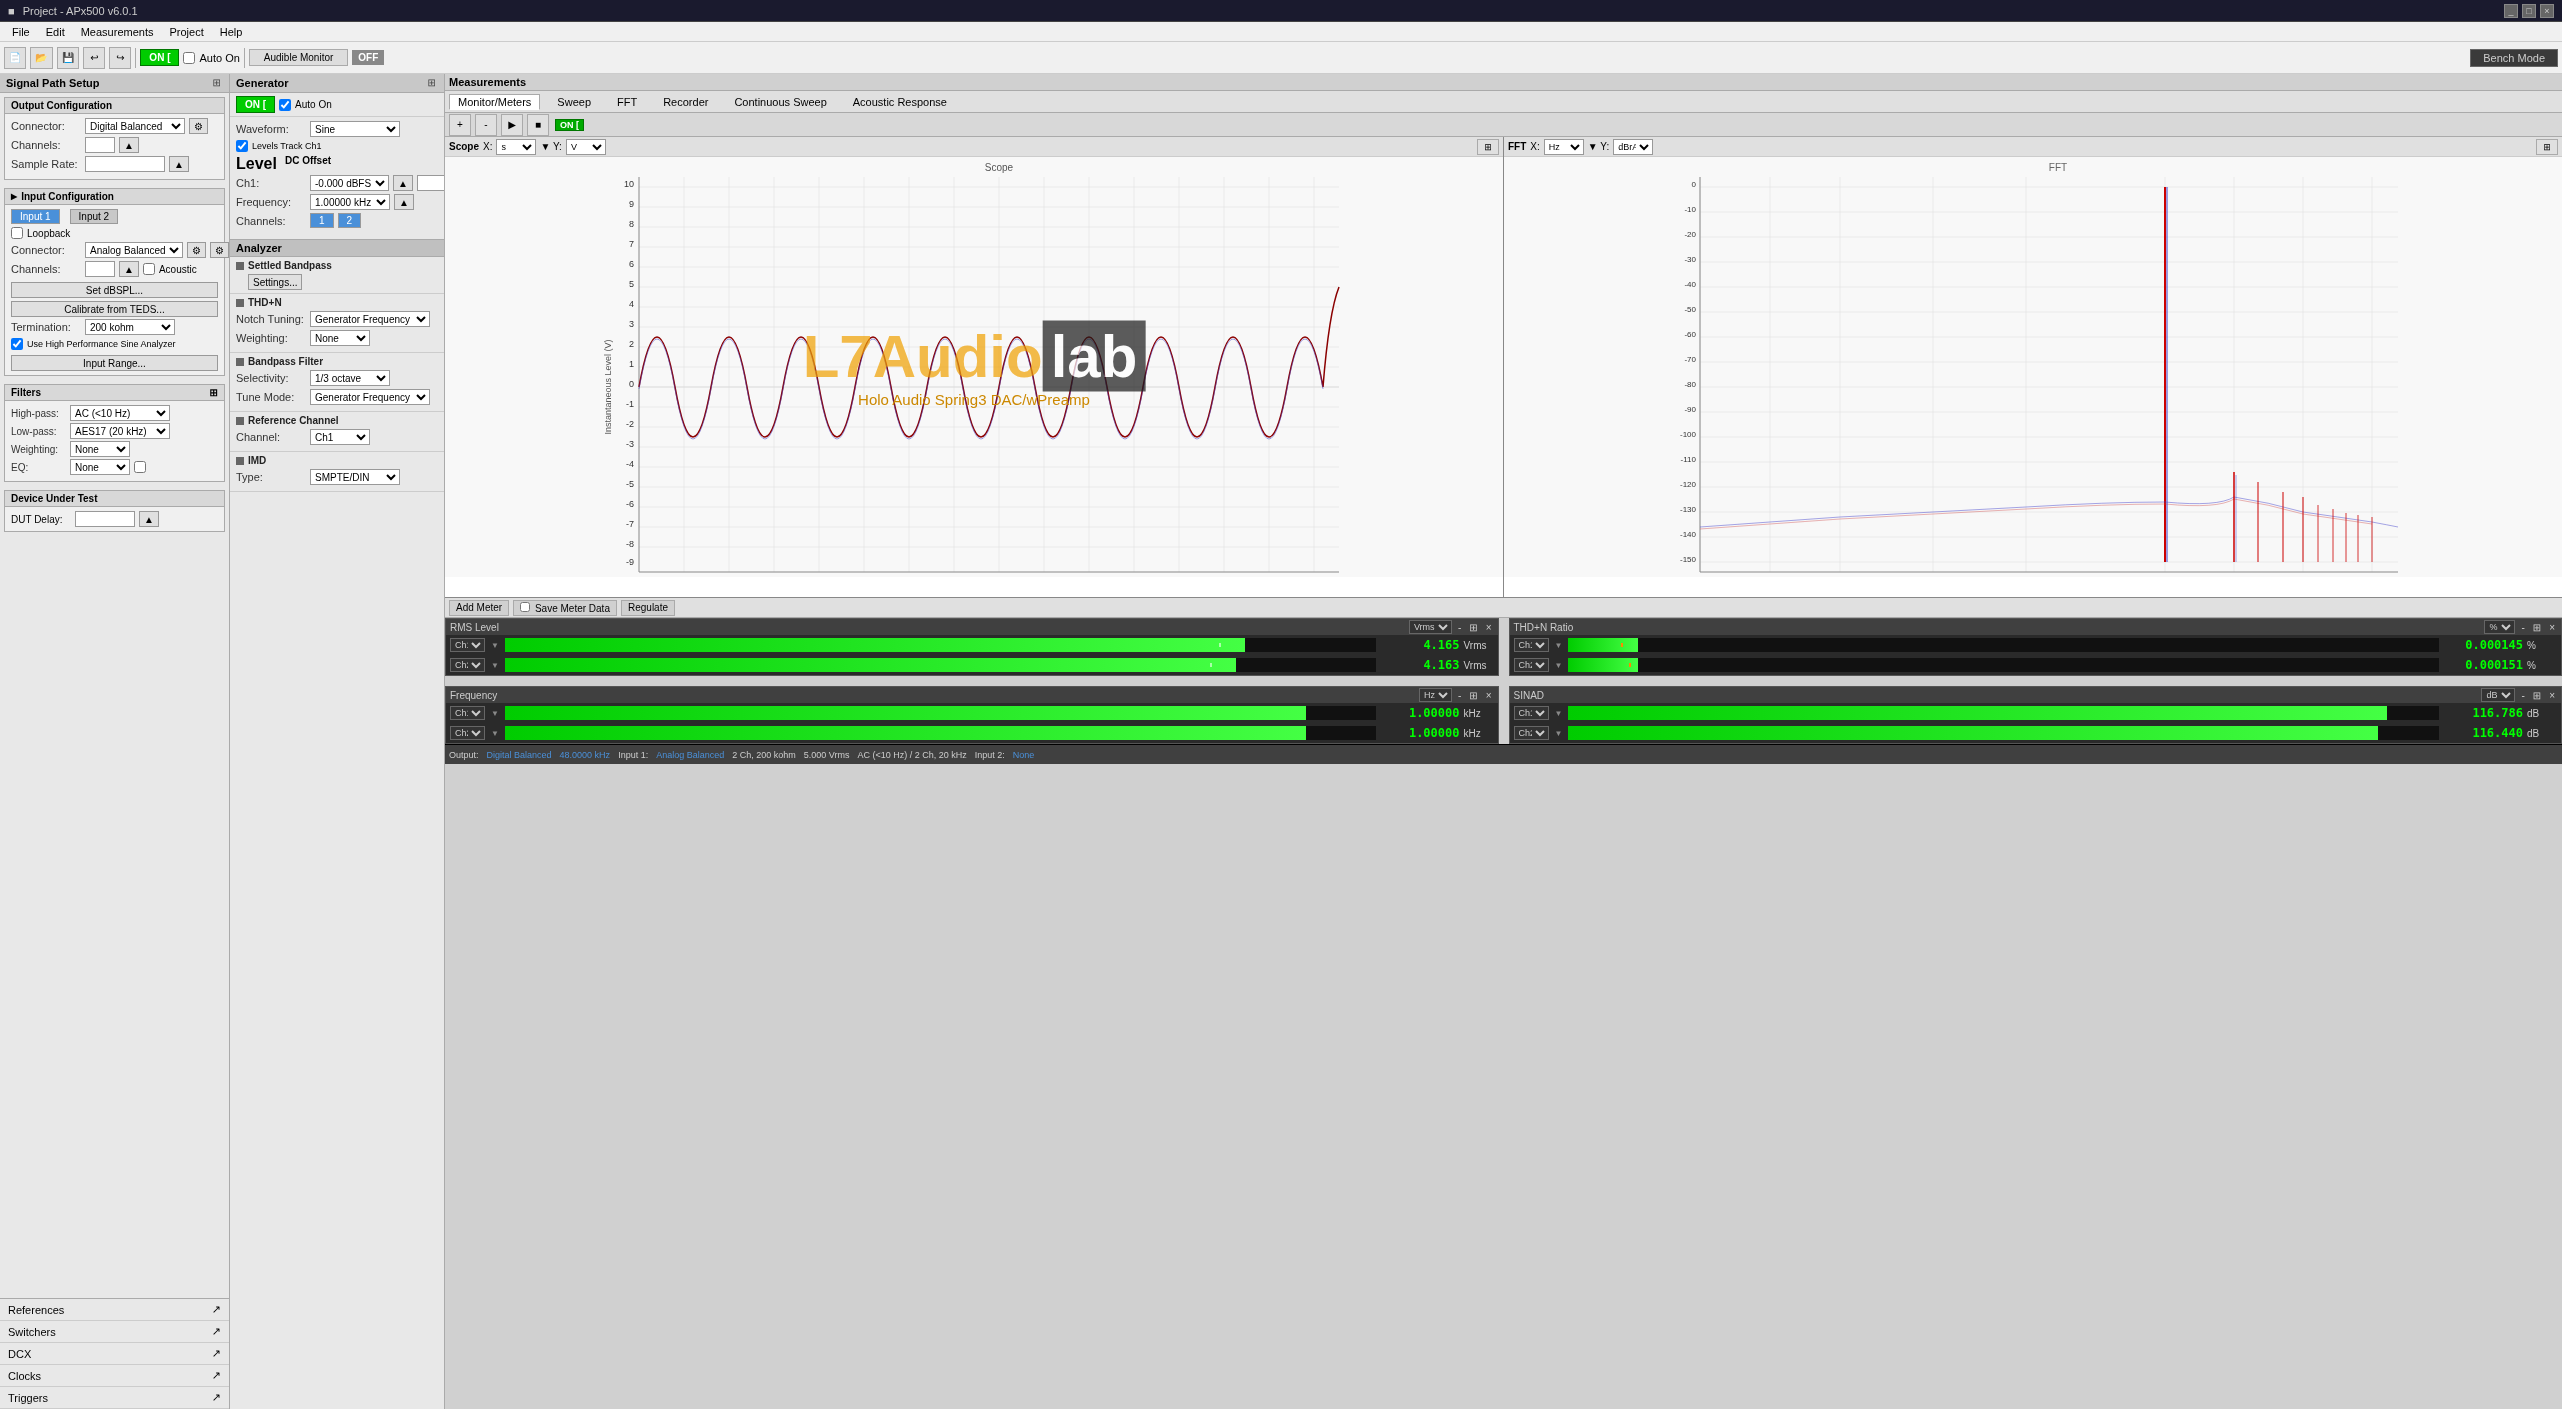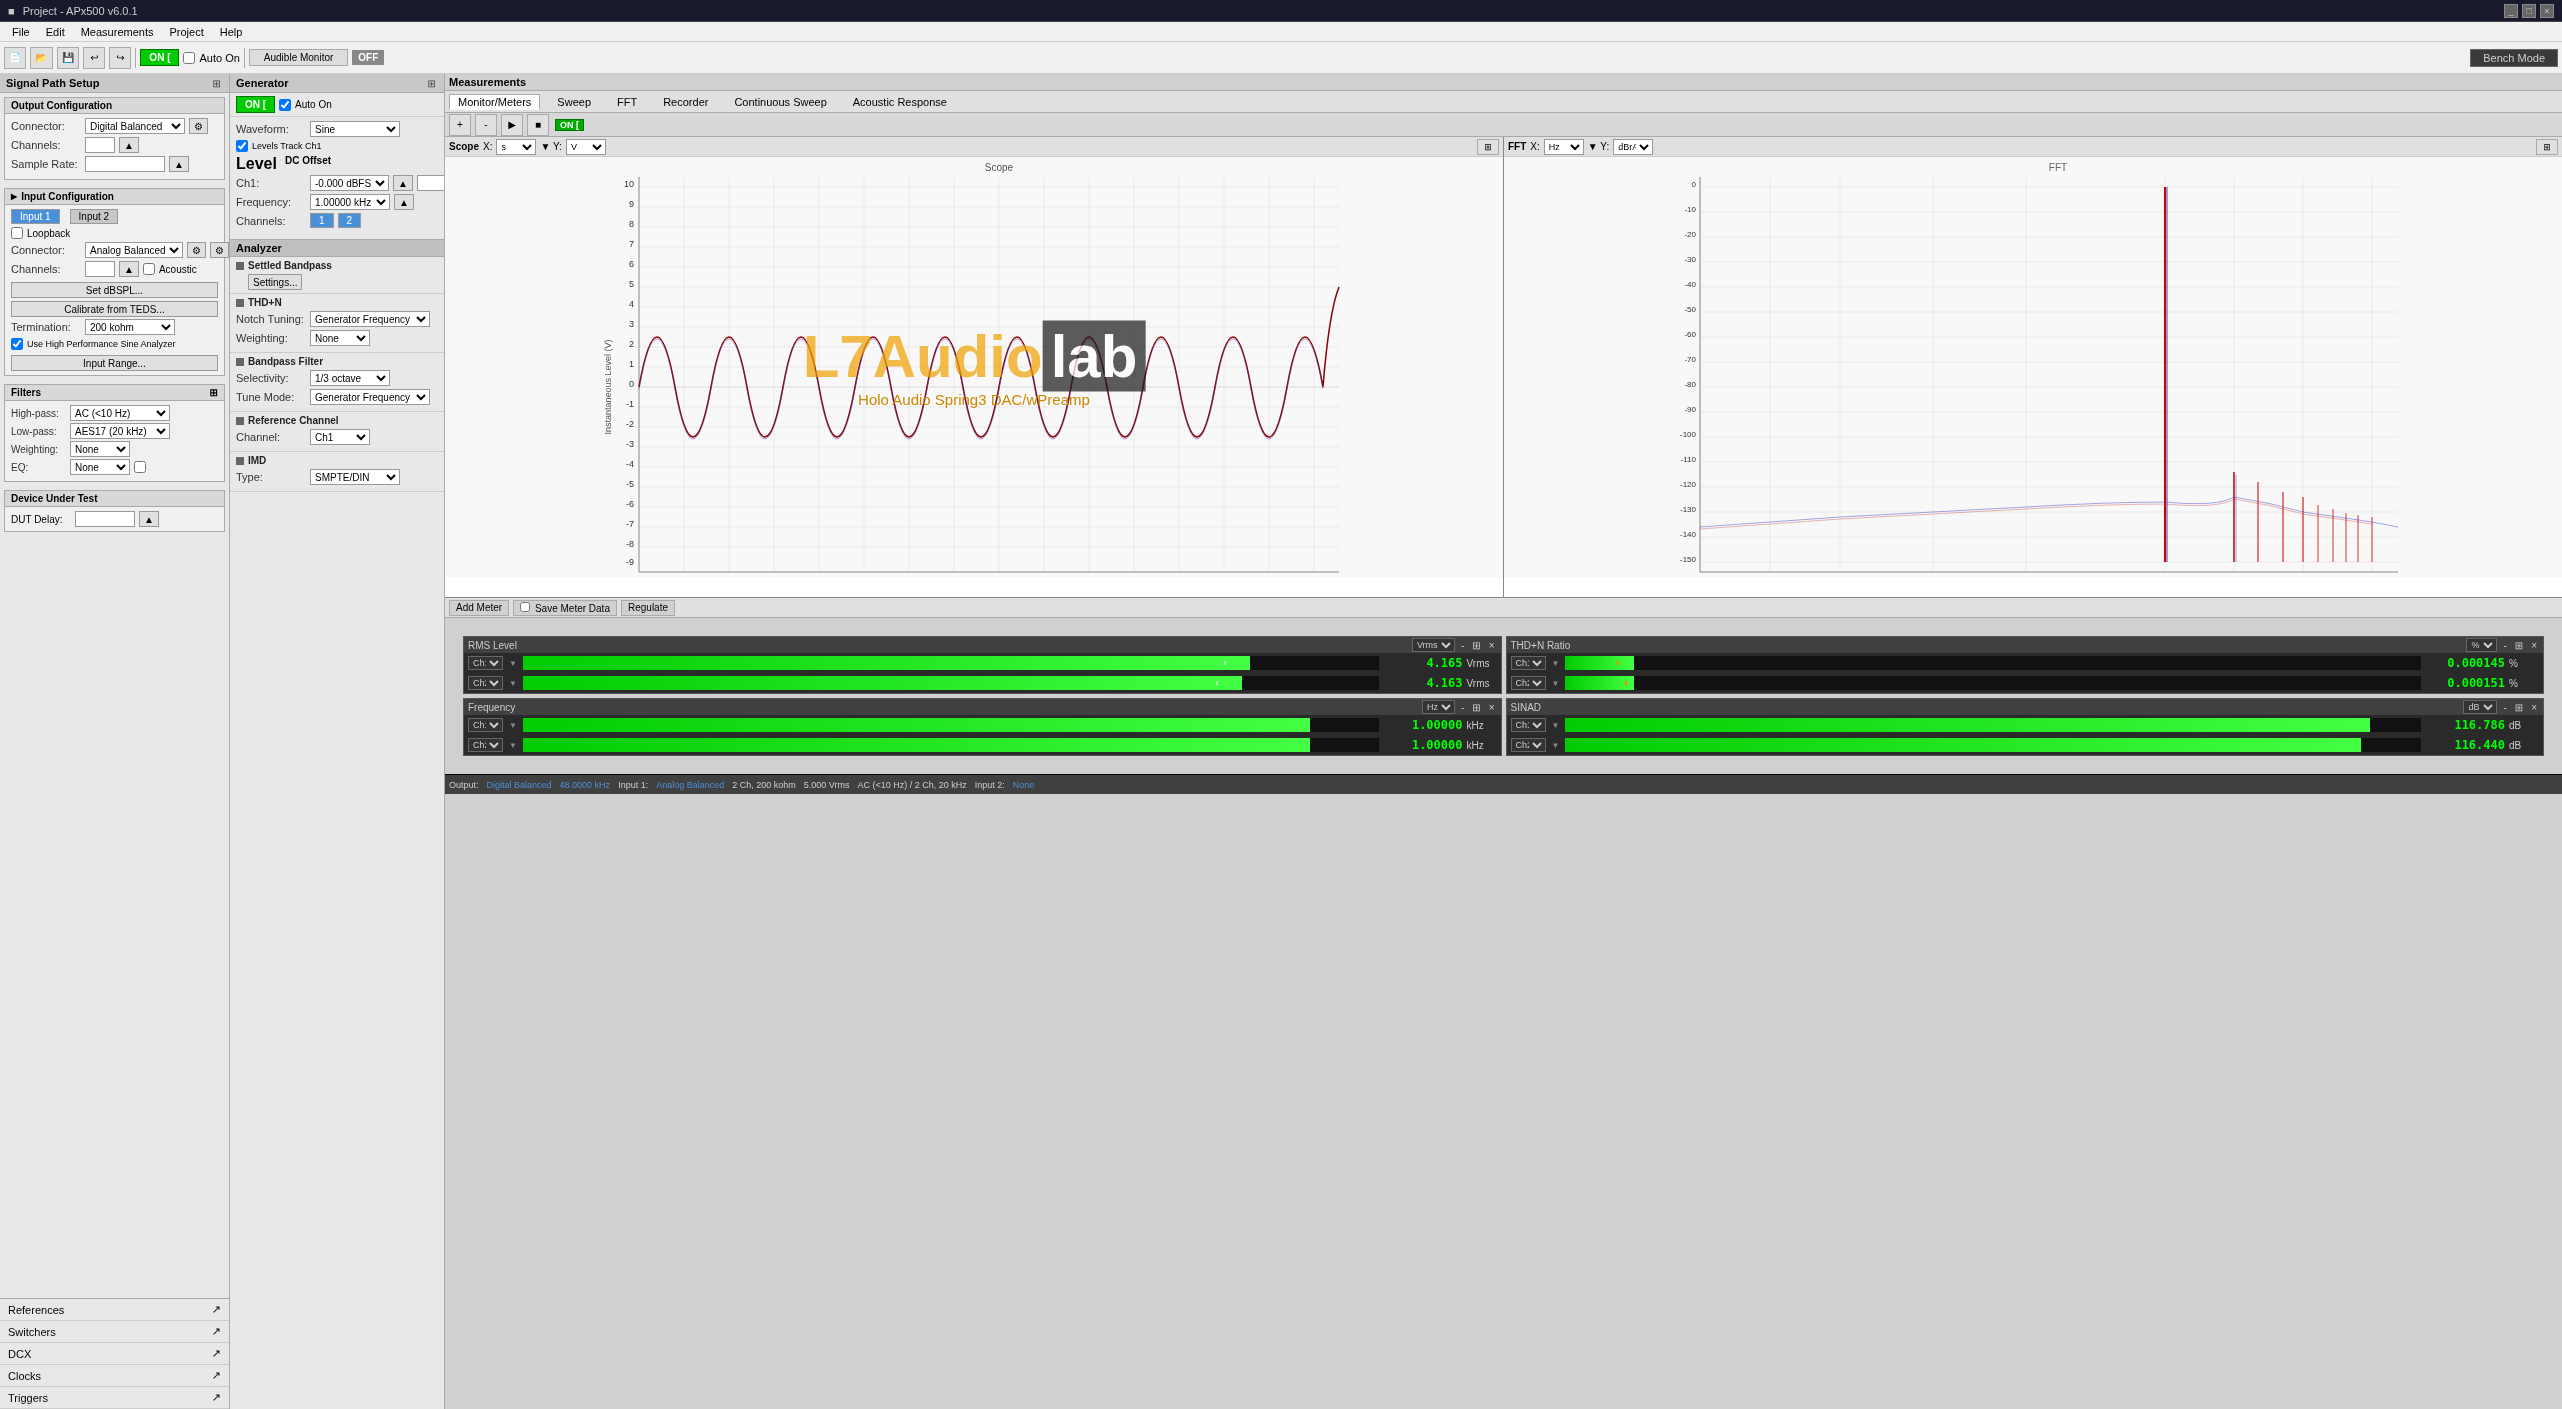--- a/index.html
+++ b/index.html
@@ -96,21 +96,21 @@
       color: #000;
       overflow-y: auto;
     }
     .panel-title {
       background: #c8c8c8;
       padding: 3px 6px;
       font-weight: bold;
       font-size: 11px;
       border-bottom: 1px solid #aaa;
       display: flex;
-      align-items: flex-end;
+      align-items: flex-start;
       justify-content: space-between;
     }
     .section-group {
       border: 1px solid #aaa;
       margin: 4px;
       background: #f0f0f0;
     }
     .section-header {
       background: #d8d8d8;
       padding: 2px 6px;
@@ -293,22 +293,22 @@
       border: 1px solid #aaa;
       height: 16px;
       padding: 0 6px;
       font-size: 10px;
       color: #000;
       cursor: pointer;
     }
     .meters-grid {
       display: grid;
       grid-template-columns: 1fr 1fr;
-      gap: 4px;
-      padding: 18px;
+      gap: 10px;
+      padding: 0;
     }
     .meter-box {
       background: #2a2a2a;
       border: 1px solid #555;
     }
     .meter-header {
       background: #404040;
       display: flex;
       align-items: center;
       justify-content: space-between;

